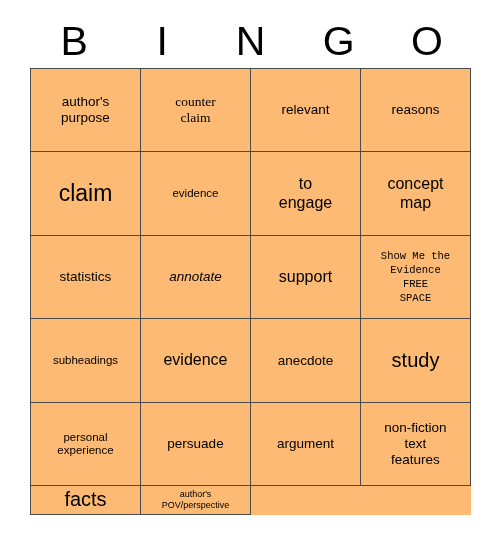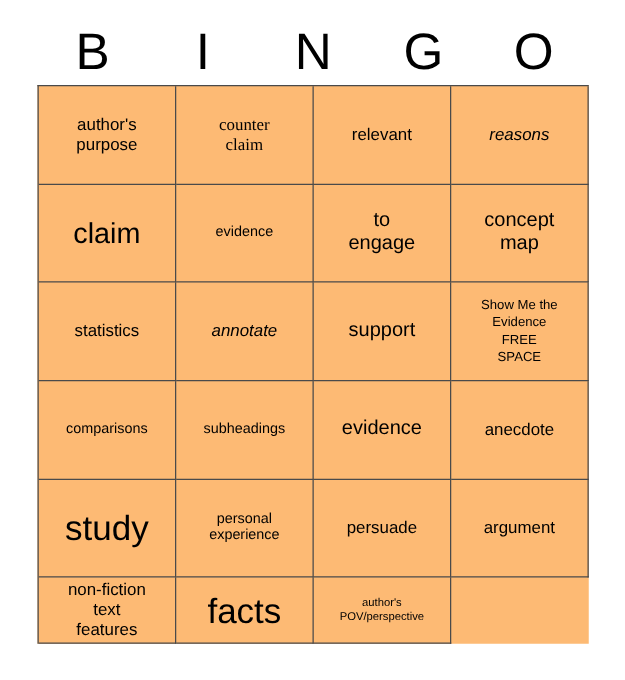--- a/index.html
+++ b/index.html
@@ -72,21 +72,21 @@
     line-height: 1.18;
     white-space: pre-line;
     word-break: break-word;
   }
   
   .fs-xs  { font-size: 9px;  line-height: 1.25; }
   .fs-sm  { font-size: 11.5px; }
   .fs-md  { font-size: 13.5px; }
   .fs-lg  { font-size: 16px; }
   .fs-xl  { font-size: 23px; }
-  .fs-xxl { font-size: 28px; }
+  .fs-xxl { font-size: 20px; }
   .fs-free { font-size: 10.5px; line-height: 1.35; }
 </style>
 </head>
 <body style="background: rgb(255, 255, 255); color: rgb(0, 0, 0);">
 
 <div class="card">
 
   <div class="header-row">
     <div class="header-letter">B</div>
     <div class="header-letter">I</div>
@@ -101,21 +101,21 @@
         <span class="cell-text fs-md">author's
 purpose</span>
       </div>
     <div class="cell" style="border-right-color: rgb(74, 74, 74); border-bottom-color: rgb(74, 74, 74); font-family: Liberation Serif, serif;">
         <span class="cell-text fs-md">counter
 claim</span>
       </div>
     <div class="cell" style="border-right-color: rgb(74, 74, 74); border-bottom-color: rgb(74, 74, 74);">
         <span class="cell-text fs-md">relevant</span>
       </div>
-    <div class="cell" style="border-right-color: rgb(74, 74, 74); border-bottom-color: rgb(74, 74, 74); font-style: italic;">
+    <div class="cell" style="border-right-color: rgb(74, 74, 74); border-bottom-color: rgb(74, 74, 74);">
         <span class="cell-text fs-md">reasons</span>
       </div>
 
     <div class="cell" style="border-right-color: rgb(74, 74, 74); border-bottom-color: rgb(74, 74, 74);">
         <span class="cell-text fs-xl">claim</span>
       </div>
     <div class="cell" style="border-right-color: rgb(74, 74, 74); border-bottom-color: rgb(74, 74, 74);">
         <span class="cell-text fs-sm">evidence</span>
       </div>
     <div class="cell" style="border-right-color: rgb(74, 74, 74); border-bottom-color: rgb(74, 74, 74);">
@@ -129,28 +129,25 @@
     <div class="cell" style="border-right-color: rgb(74, 74, 74); border-bottom-color: rgb(74, 74, 74);">
         <span class="cell-text fs-md">statistics</span>
       </div>
 
     <div class="cell" style="border-right-color: rgb(74, 74, 74); border-bottom-color: rgb(74, 74, 74); font-style: italic;">
         <span class="cell-text fs-md">annotate</span>
       </div>
     <div class="cell" style="border-right-color: rgb(74, 74, 74); border-bottom-color: rgb(74, 74, 74);">
         <span class="cell-text fs-lg">support</span>
       </div>
-    <div class="cell" style="border-right-color: rgb(74, 74, 74); border-bottom-color: rgb(74, 74, 74);">
+    <div class="cell" style="border-right-color: rgb(74, 74, 74); border-bottom-color: rgb(74, 74, 74); font-family: Liberation Mono, monospace;">
         <span class="cell-text fs-free">Show Me the
 Evidence
 FREE
 SPACE</span>
-      </div>
-    <div class="cell" style="border-right-color: rgb(74, 74, 74); border-bottom-color: rgb(74, 74, 74);">
-        <span class="cell-text fs-sm">comparisons</span>
       </div>
     <div class="cell" style="border-right-color: rgb(74, 74, 74); border-bottom-color: rgb(74, 74, 74);">
         <span class="cell-text fs-sm">subheadings</span>
       </div>
 
     <div class="cell" style="border-right-color: rgb(74, 74, 74); border-bottom-color: rgb(74, 74, 74);">
         <span class="cell-text fs-lg">evidence</span>
       </div>
     <div class="cell" style="border-right-color: rgb(74, 74, 74); border-bottom-color: rgb(74, 74, 74);">
         <span class="cell-text fs-md">anecdote</span>

